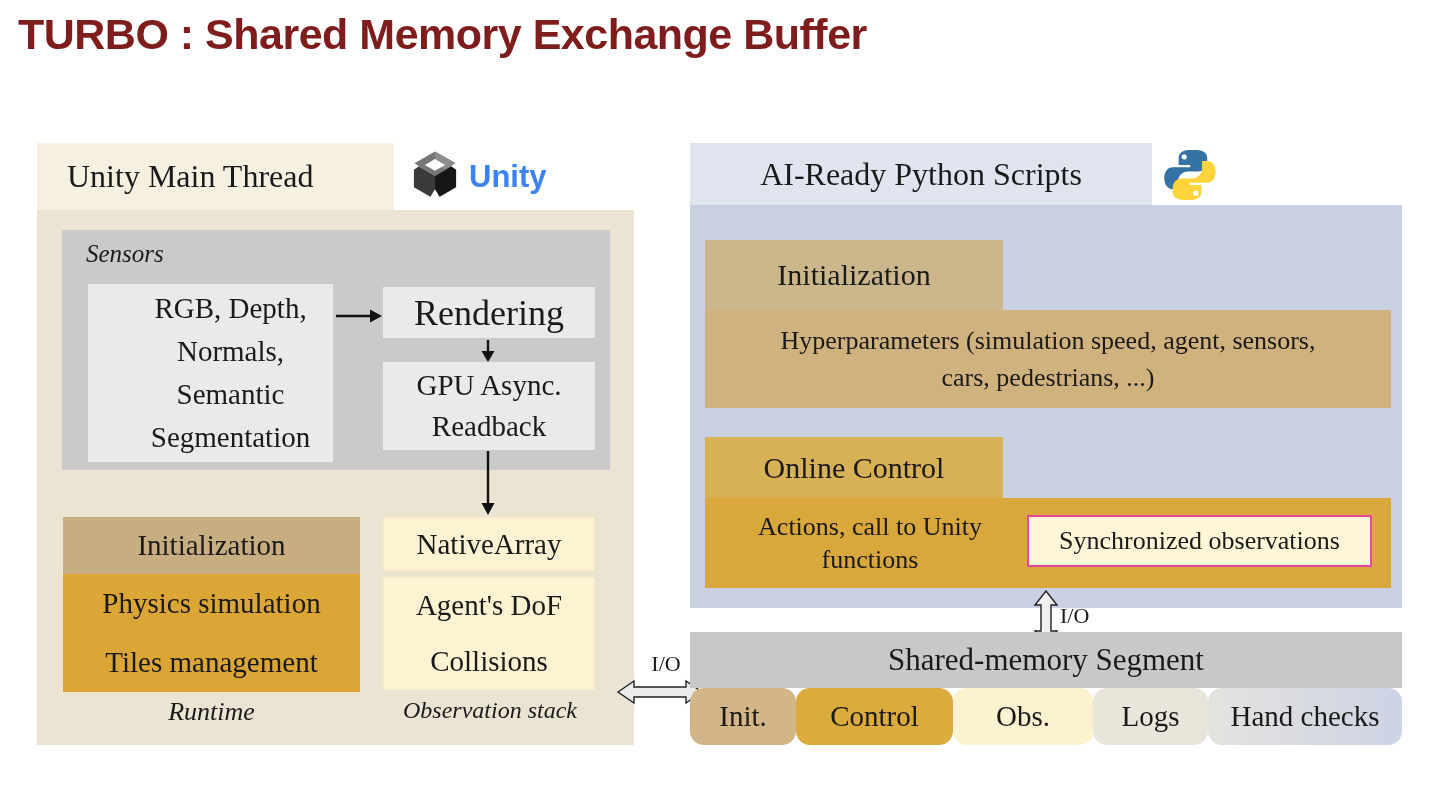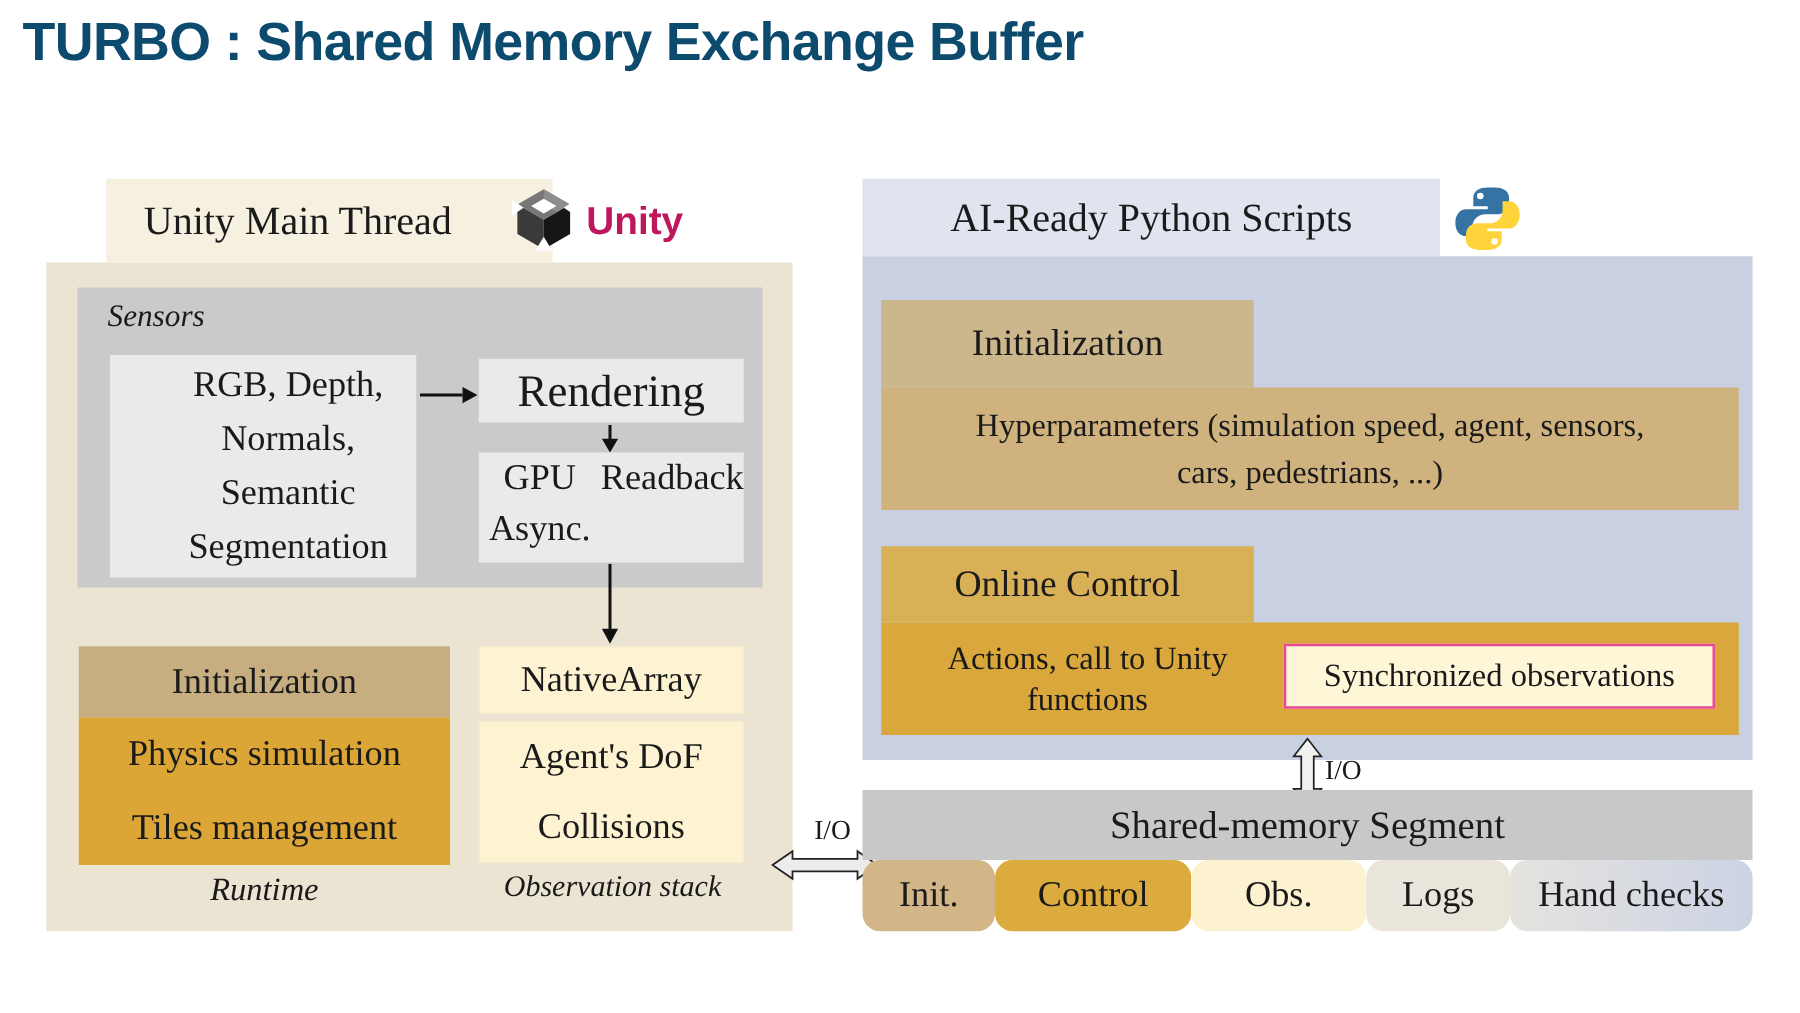--- a/index.html
+++ b/index.html
@@ -3,36 +3,36 @@
 <meta charset="utf-8">
 <style>
   html,body{margin:0;padding:0;background:#ffffff;}
   .canvas{position:relative;width:1440px;height:810px;background:#ffffff;overflow:hidden;
           font-family:"Liberation Serif","DejaVu Serif",serif;color:#1a1a1a;}
   .abs{position:absolute;box-sizing:border-box;}
   .center{display:flex;align-items:center;justify-content:center;text-align:center;}
   .colc{display:flex;flex-direction:column;align-items:center;justify-content:space-around;text-align:left;}
 
   .page-title{left:18px;top:10px;width:1100px;font-family:"Liberation Sans","DejaVu Sans",sans-serif;
-              font-weight:700;font-size:43px;letter-spacing:-0.5px;color:#0c4a6e;}
+              font-weight:700;font-size:43px;letter-spacing:-0.5px;color:#7f1d1d;}
 
   
   .u-header{left:37px;top:143px;width:357px;height:67px;background:#f6f0e1;
-            display:flex;align-items:center;padding-left:30px;font-size:32px;margin-left:48px;}
+            display:flex;align-items:center;padding-left:30px;font-size:32px;}
   .u-logo{left:408px;top:147px;width:160px;height:60px;display:flex;align-items:center;gap:7px;}
-  .u-logo-word{font-family:"Liberation Sans","DejaVu Sans",sans-serif;font-weight:700;font-size:31px;color:#be185d;}
+  .u-logo-word{font-family:"Liberation Sans","DejaVu Sans",sans-serif;font-weight:700;font-size:31px;color:#3b82f6;}
   .u-container{left:37px;top:210px;width:597px;height:535px;background:#ece4d3;}
   .sensors-box{left:62px;top:230px;width:548px;height:240px;background:#cacaca;}
   .sensors-label{left:86px;top:240px;font-style:italic;font-size:25px;}
   .source-box{left:88px;top:284px;width:245px;height:178px;background:#eaeaea;
               display:flex;flex-direction:column;justify-content:center;text-align:center;
               font-size:29px;line-height:43px;padding-left:40px;}
   .rendering-box{left:383px;top:287px;width:212px;height:51px;background:#eaeaea;font-size:36px;}
   .gpu-box{left:383px;top:362px;width:212px;height:88px;background:#eaeaea;
-           display:flex;justify-content:center;text-align:center;
+           display:flex;flex-direction:column;justify-content:center;text-align:center;
            font-size:29px;line-height:41px;}
   .init-left{left:63px;top:517px;width:297px;height:57px;background:#c6ae81;font-size:29px;}
   .gold-left{left:63px;top:574px;width:297px;height:118px;background:#dba636;font-size:29px;}
   .runtime-label{left:63px;top:697px;width:297px;font-style:italic;font-size:26px;text-align:center;}
   .native-box{left:383px;top:517px;width:212px;height:54px;background:#fdf3d2;border:1px solid #f6ecca;font-size:29px;}
   .agent-box{left:383px;top:577px;width:212px;height:113px;background:#fdf3d2;border:1px solid #f6ecca;font-size:29px;}
   .obsstack-label{left:355px;top:697px;width:270px;font-style:italic;font-size:24px;text-align:center;}
 
   
   .p-header{left:690px;top:143px;width:462px;height:62px;background:#e0e4ef;font-size:32px;}

